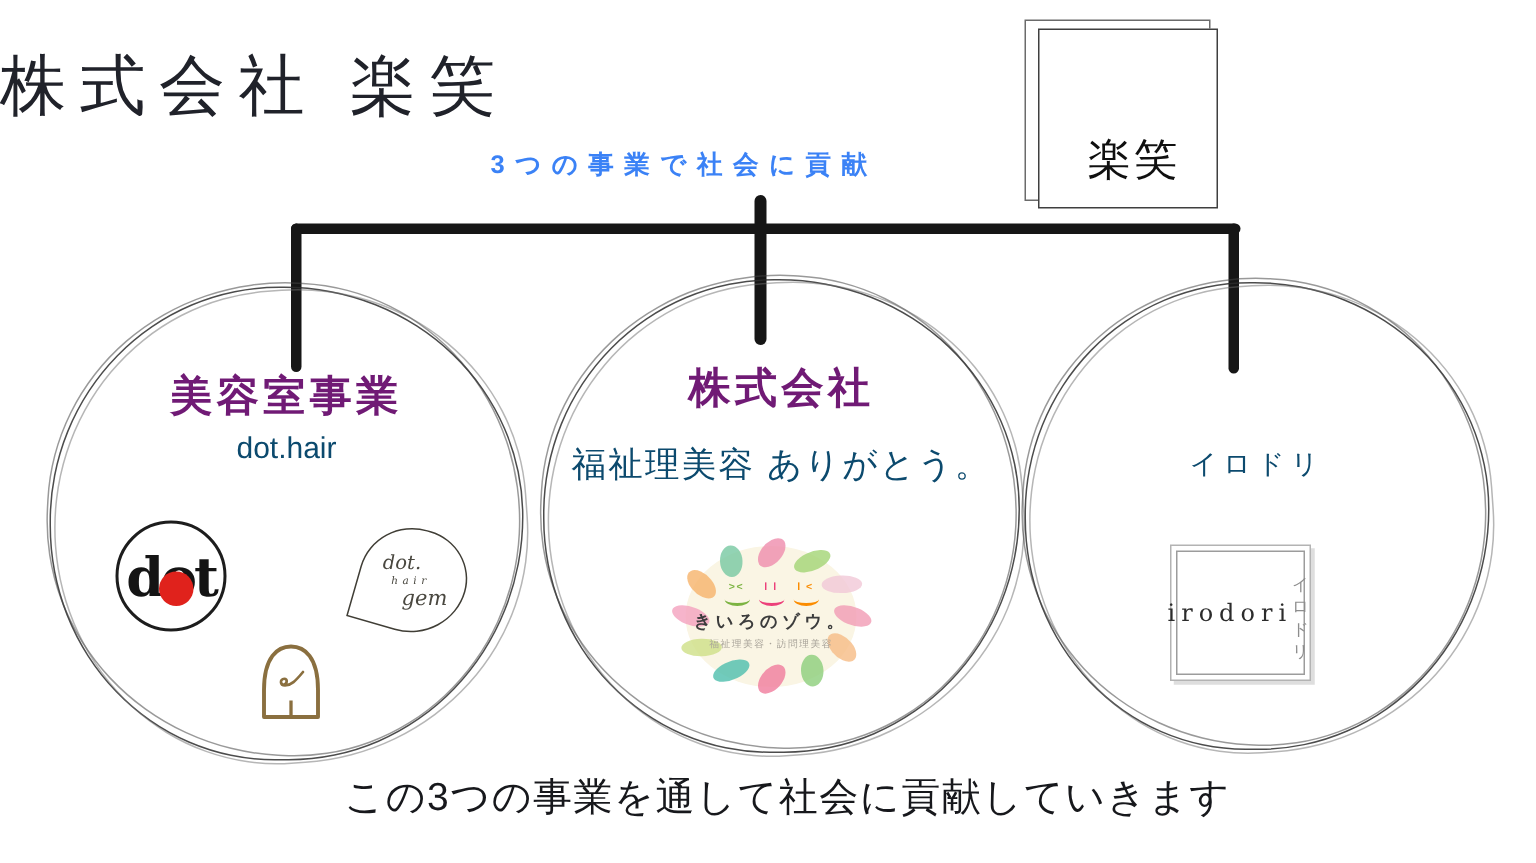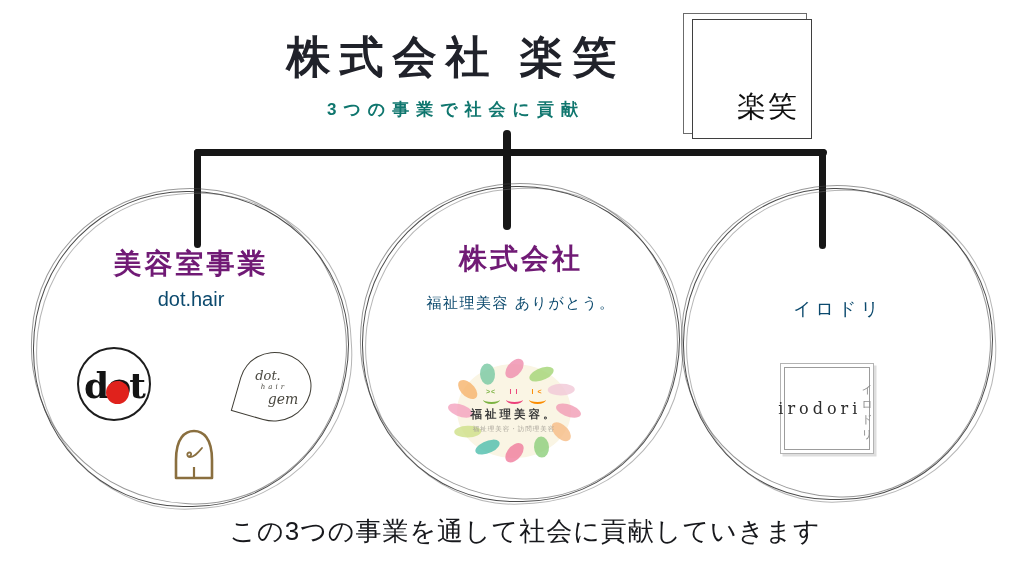--- a/index.html
+++ b/index.html
@@ -1,31 +1,31 @@
 <!DOCTYPE html>
 <html><head>
 <meta charset="utf-8">
 <style>
   * { margin:0; padding:0; box-sizing:border-box; }
   html,body { background:#fff; }
   body { font-family:"Liberation Sans", sans-serif; }
   .canvas { position:relative; width:1024px; height:575px; background:#ffffff; overflow:hidden; }
 
   
-  .title { position:absolute; top:28px; left:0; width:912px; text-align:center;
-           font-size:44px; font-weight:700; letter-spacing:9px; color:#20222a; }
+  .title { position:absolute; top:28px; left:0; width:912px; text-align:left;
+           font-size:44px; font-weight:400; letter-spacing:9px; color:#20222a; }
   .subtitle { position:absolute; top:98px; left:0; width:912px; text-align:center;
-           font-size:17px; font-weight:600; letter-spacing:7px; color:#0f766e; }
+           font-size:17px; font-weight:600; letter-spacing:7px; color:#3b82f6; }
 
   
   .corner-outer { position:absolute; left:683px; top:13px; width:124px; height:121px;
            border:1.5px solid #6b6b6b; background:transparent; }
   .corner-inner { position:absolute; left:692px; top:19px; width:120px; height:120px;
            border:1.5px solid #3f3f3f; background:#ffffff; }
-  .corner-label { position:absolute; right:12px; bottom:11px; font-size:29px; font-weight:500;
+  .corner-label { position:absolute; right:24px; bottom:11px; font-size:29px; font-weight:500;
            letter-spacing:2px; color:#101010; }
 
   
   .cline { position:absolute; background:#161616; border-radius:4px; }
   .cl-h      { left:194px; top:149px; width:633px; height:7px; }
   .cl-v-mid-top { left:503px; top:130px; width:8px; height:100px; }
   .cl-v-left { left:194px; top:149px; width:7px; height:99px; }
   .cl-v-right{ left:819px; top:149px; width:7px; height:100px; }
 
   
@@ -38,21 +38,21 @@
   .ring.r2 { inset:-3px 2px 3px -2px; border-color:rgba(70,70,70,.55);
           transform:rotate(3deg); border-radius:51% 49% 48% 52% / 49% 51% 50% 50%; }
   .ring.r3 { inset:2px -3px -2px 3px; border-color:rgba(110,110,110,.5);
           transform:rotate(-4deg); border-radius:50% 50% 52% 48% / 52% 48% 50% 51%; }
 
   .biz-name { position:absolute; top:56px; left:0; width:100%; text-align:center;
           font-size:28px; line-height:34px; font-weight:600; letter-spacing:3px; color:#701a75; }
   .biz-3 .biz-name { font-size:27px; letter-spacing:2px; }
   .brand-lines { position:absolute; left:0; width:100%; text-align:center; color:#0c4a6e; }
   .biz-1 .brand-lines { top:96px; font-size:20px; line-height:25px; font-weight:500; }
-  .biz-2 .brand-lines { top:108px; font-size:15px; letter-spacing:1.5px; font-weight:500; }
+  .biz-2 .brand-lines { top:108px; font-size:23px; letter-spacing:1.5px; font-weight:500; }
   .biz-3 .brand-lines { top:109px; font-size:18px; letter-spacing:4px; font-weight:500; }
 
   
   .dot-logo { position:absolute; left:44px; top:156px; width:74px; height:74px;
           border:2.6px solid #1d1d1d; border-radius:50%; background:#fff;
           display:flex; align-items:center; justify-content:center; }
   .dot-word { font-family:"DejaVu Serif", serif; font-size:36px; font-weight:600;
           letter-spacing:-2px; color:#141414; line-height:1; margin-top:2px; }
   .red-dot { position:absolute; left:27px; top:32px; width:23px; height:23px;
           background:#e0221c; border-radius:50%; }
@@ -191,21 +191,21 @@
           </span>
           <span class="face face-pink">
             <span class="eyes">l l</span>
             <span class="smile"></span>
           </span>
           <span class="face face-orange">
             <span class="eyes">l &lt;</span>
             <span class="smile"></span>
           </span>
         </div>
-        <div class="arigato-label">福祉理美容。</div>
+        <div class="arigato-label">きいろのゾウ。</div>
         <div class="arigato-caption">福祉理美容・訪問理美容</div>
       </div>
     </div>
   </div>
 
   <div class="biz biz-3">
     <div class="ring"></div>
     <div class="ring r2"></div>
     <div class="ring r3"></div>
     <div class="brand-lines">

